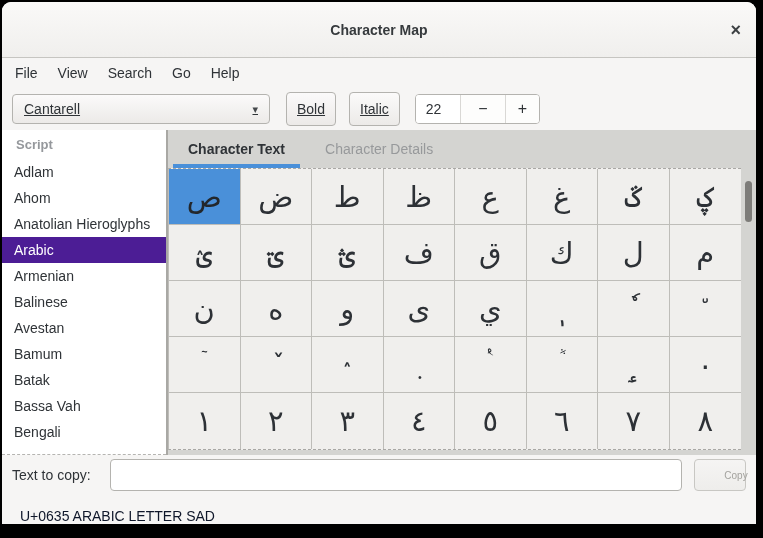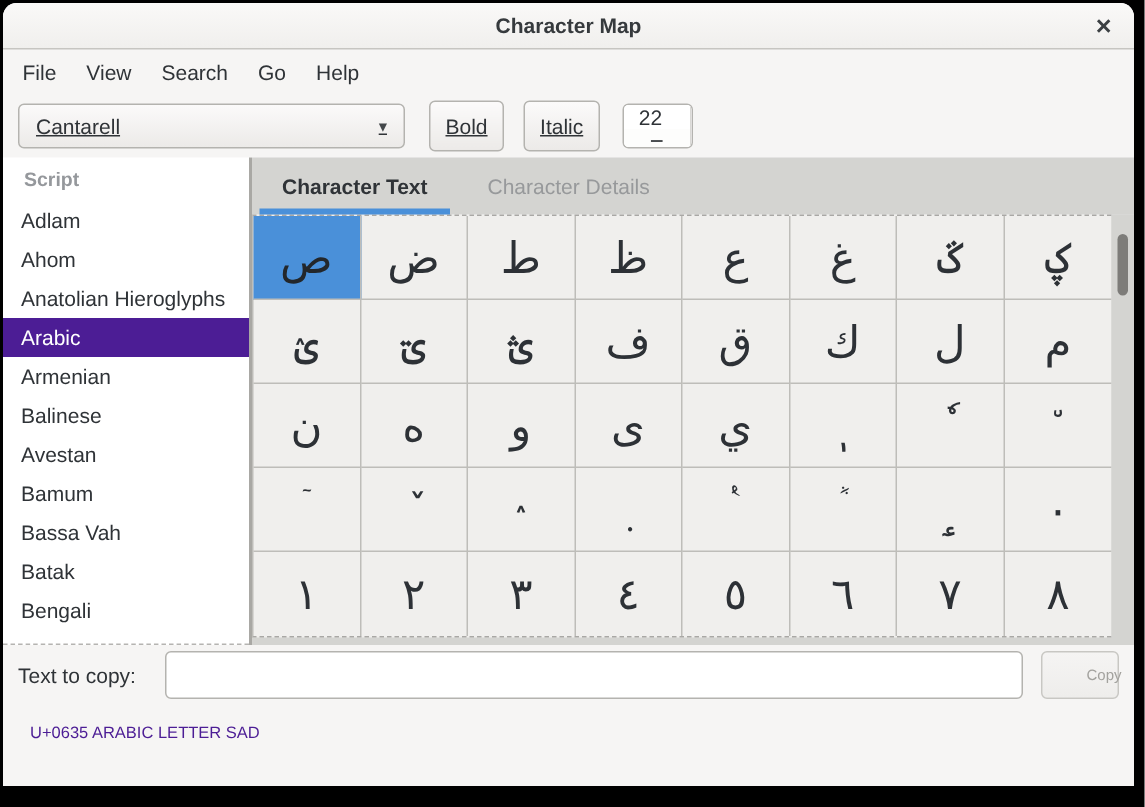--- a/index.html
+++ b/index.html
@@ -4,21 +4,21 @@
 <style>
   * { margin:0; padding:0; box-sizing:border-box; }
   html,body { width:763px; height:538px; }
   body { background:#000; position:relative; font-family:"Liberation Sans", sans-serif; overflow:hidden; }
 
   .window { position:absolute; left:2px; top:2px; width:754px; height:522px;
             background:#f6f5f4; border-radius:9px 9px 0 0; overflow:hidden;
             display:flex; flex-direction:column; }
 
   
-  .titlebar { height:31px; flex:none; background:linear-gradient(#faf9f8,#f0efed);
+  .titlebar { height:56px; flex:none; background:linear-gradient(#faf9f8,#f0efed);
               border-bottom:1px solid #c6c5c1; position:relative;
               display:flex; align-items:center; justify-content:center; }
   .title { font-size:14px; font-weight:bold; color:#363a3d; }
   .close-btn { position:absolute; right:15px; top:50%; transform:translateY(-50%);
                font-size:18px; font-weight:bold; color:#3c4043; line-height:1; cursor:default; }
 
   
   .menubar { height:30px; flex:none; display:flex; align-items:center; padding-left:3px; background:#f6f5f4; }
   .menu-item { padding:5px 10px; font-size:14px; color:#2f3337; }
 
@@ -26,21 +26,21 @@
   .toolbar { height:42px; flex:none; display:flex; align-items:center; padding:0 10px; }
   .combo { width:258px; height:30px; border:1px solid #b4b3af; border-radius:4px;
            background:linear-gradient(#fbfafa,#eceae8); display:flex; align-items:center;
            justify-content:space-between; padding:0 11px; font-size:14px; color:#2f3337;text-decoration:underline; }
   .combo-arrow { font-size:11px; color:#44484b; }
   .tb-btn { height:30px; margin-left:16px; padding:16px 10px; border:1px solid #b4b3af; border-radius:4px;
             background:linear-gradient(#fbfafa,#eceae8); font-size:14px; color:#2f3337;
             display:flex; align-items:center;text-decoration:underline; }
   .tb-btn + .tb-btn { margin-left:13px; }
   .spin { display:flex; height:30px; margin-left:15px; border:1px solid #b4b3af; border-radius:4px;
-          overflow:hidden; background:#fff;flex-direction:column; }
+          overflow:hidden; background:#fff; }
   .spin-value { width:45px; display:flex; align-items:center; padding-left:10px;
                 font-size:14px; color:#2f3337; background:#fff; border-right:1px solid #d9d8d5; }
   .spin-btn { width:45px; display:flex; align-items:center; justify-content:center;
               background:#fdfdfc; color:#303437; font-size:16px; border-right:1px solid #d9d8d5; }
   .spin-btn:last-child { width:33px; border-right:none; }
 
   
   .content { flex:none; height:325px; display:flex; min-height:0; }
 
   .sidebar { width:166px; flex:none; background:#fff; border-right:2px solid #a9a8a4;
@@ -79,21 +79,21 @@
   .copybar { height:40px; flex:none; display:flex; align-items:center; padding:0 10px; background:#f6f5f4; }
   .copybar label { font-size:14px; color:#2f3337; margin-right:19px; white-space:nowrap; }
   .copy-input { flex:1; height:32px; border:1px solid #b4b3af; border-radius:4px; background:#fff;
                 padding:0 8px; font-size:14px; color:#2f3337; outline:none;
                 font-family:"Liberation Sans", sans-serif; }
   .copy-btn { width:52px; height:32px; margin-left:12px; border:1px solid #c8c7c3; border-radius:4px;
               background:linear-gradient(#f5f4f3,#eeedeb); font-size:10px; color:#a3a29e;
               display:flex; align-items:center; justify-content:center;padding-left:32px; }
 
   
-  .statusbar { flex:1; padding:13px 0 13px 18px; font-size:11px; color:#4c1d95; }
+  .statusbar { flex:1; padding:13px 0 13px 18px; font-size:14px; color:#0f172a; }
 </style>
 </head>
 <body>
 
 <div class="window">
 
   <div class="titlebar">
     <div class="title">Character Map</div>
     <div class="close-btn">×</div>
   </div>
@@ -125,22 +125,22 @@
       <div class="sidebar-header">Script</div>
       <div class="sidebar-list">
           <div class="sidebar-item">Adlam</div>
           <div class="sidebar-item">Ahom</div>
           <div class="sidebar-item">Anatolian Hieroglyphs</div>
           <div class="sidebar-item selected">Arabic</div>
           <div class="sidebar-item">Armenian</div>
           <div class="sidebar-item">Balinese</div>
           <div class="sidebar-item">Avestan</div>
           <div class="sidebar-item">Bamum</div>
+          <div class="sidebar-item">Batak</div>
           <div class="sidebar-item">Bassa Vah</div>
-          <div class="sidebar-item">Batak</div>
           <div class="sidebar-item">Bengali</div>
         </div>
     </div>
 
     <div class="main">
       <div class="tabbar">
           <div class="tab active">Character Text</div>
           <div class="tab">Character Details</div>
         </div>
       <div class="gridwrap">

